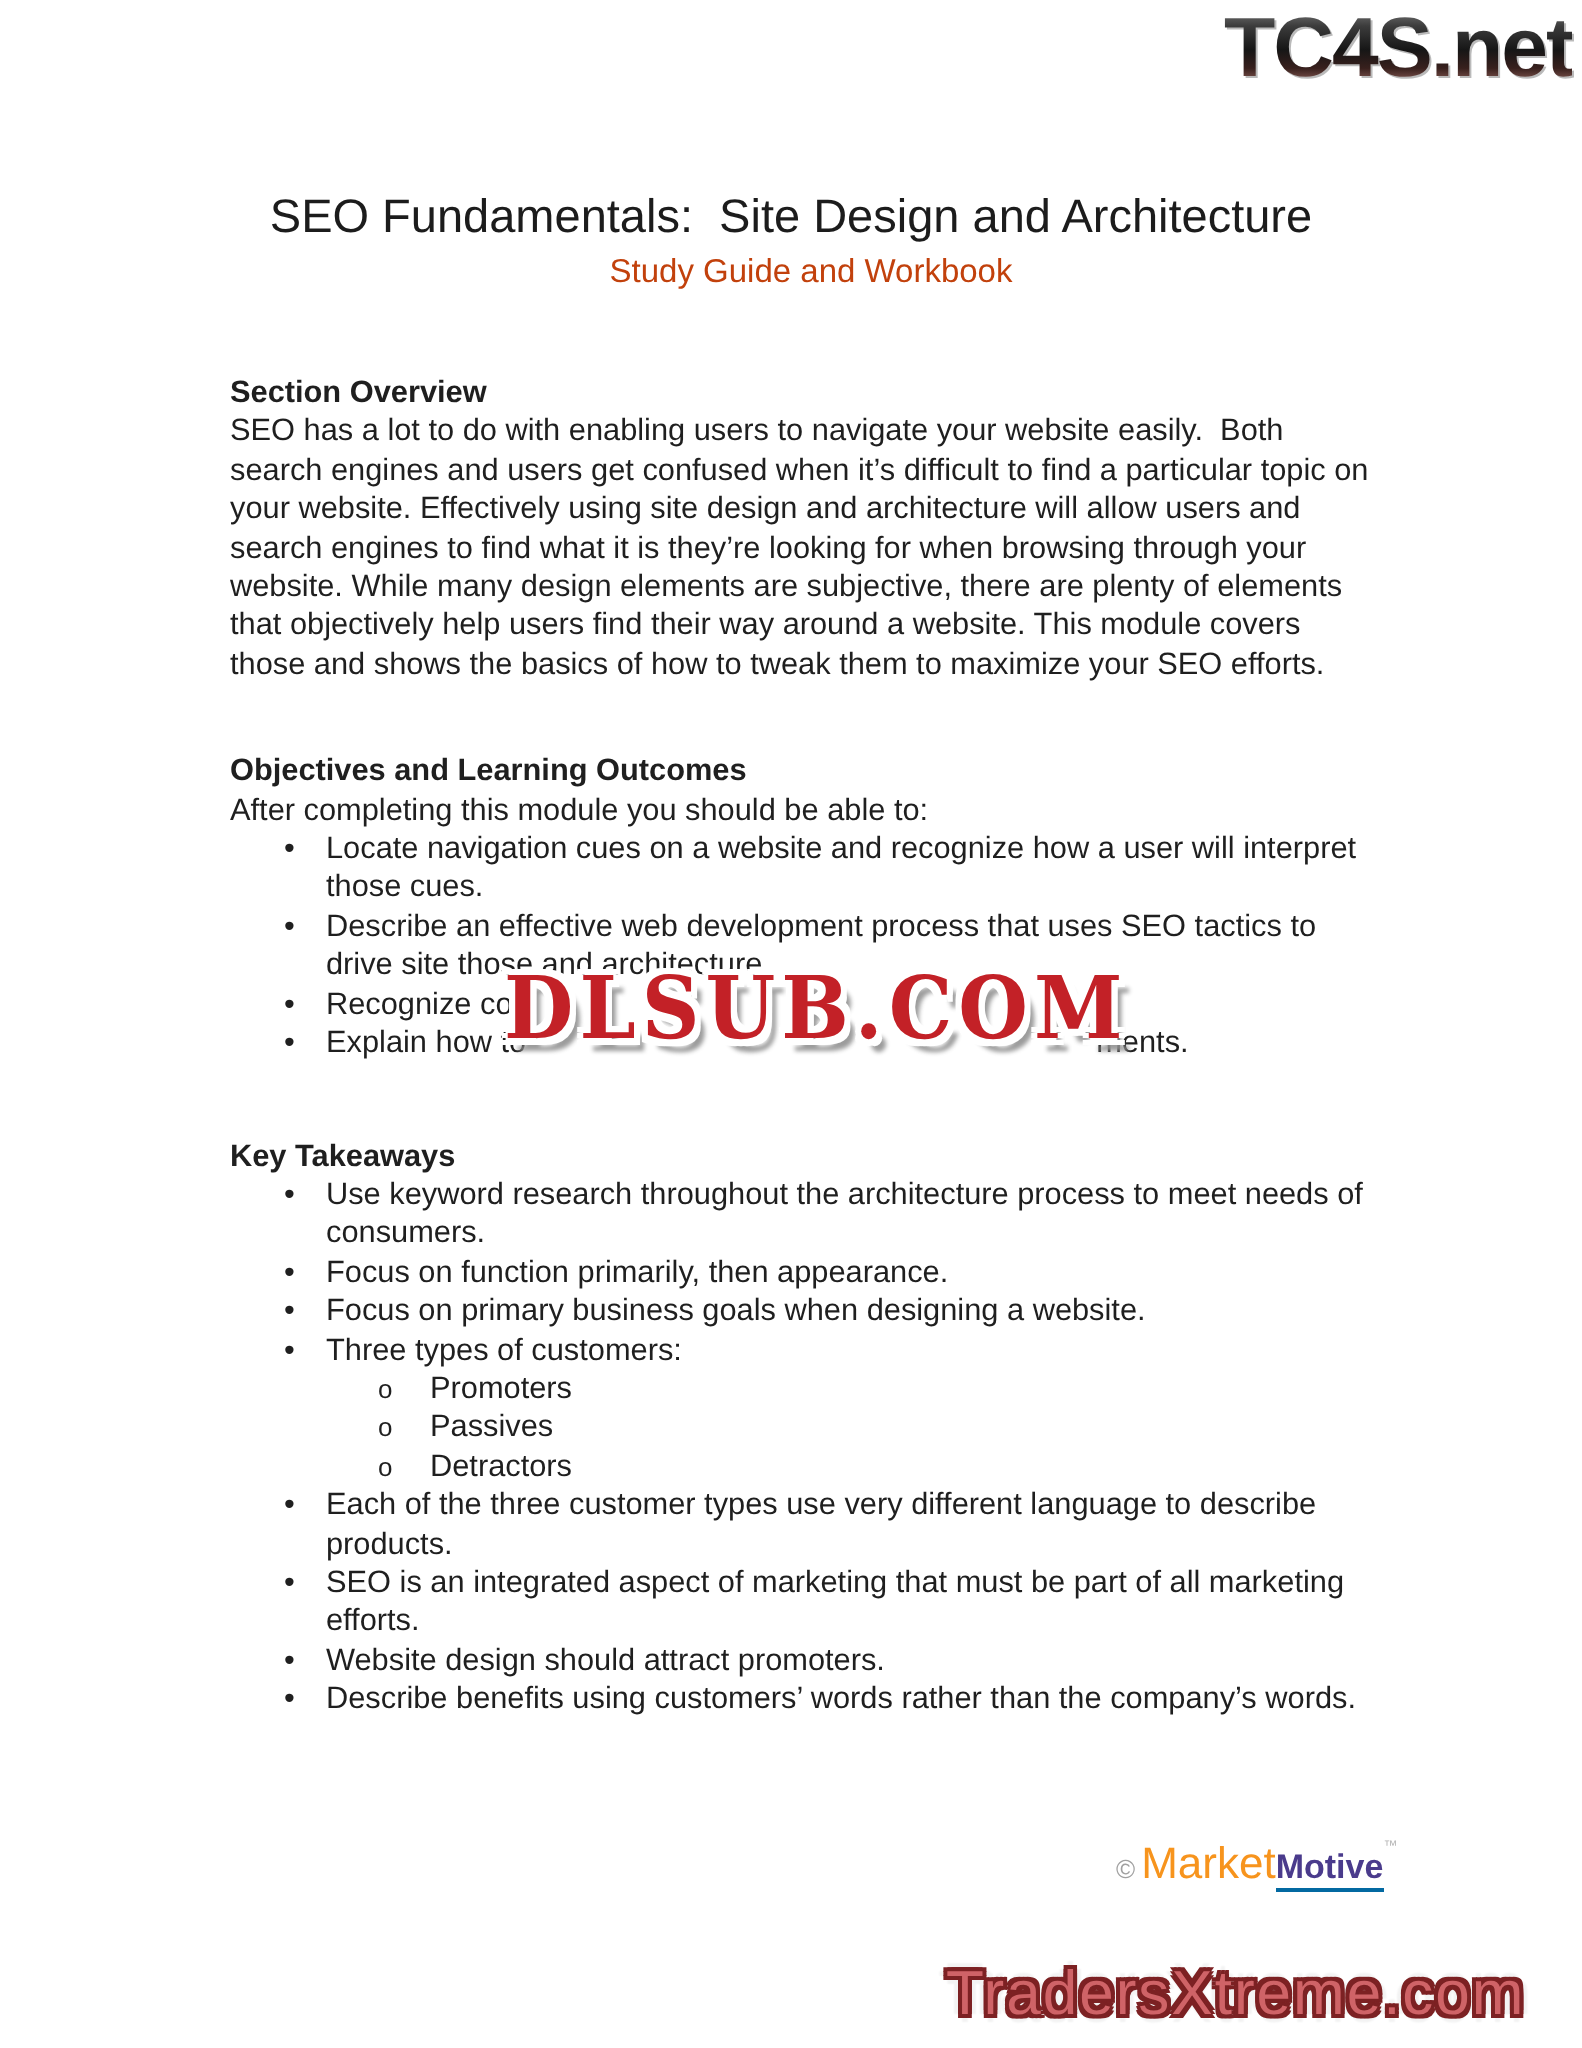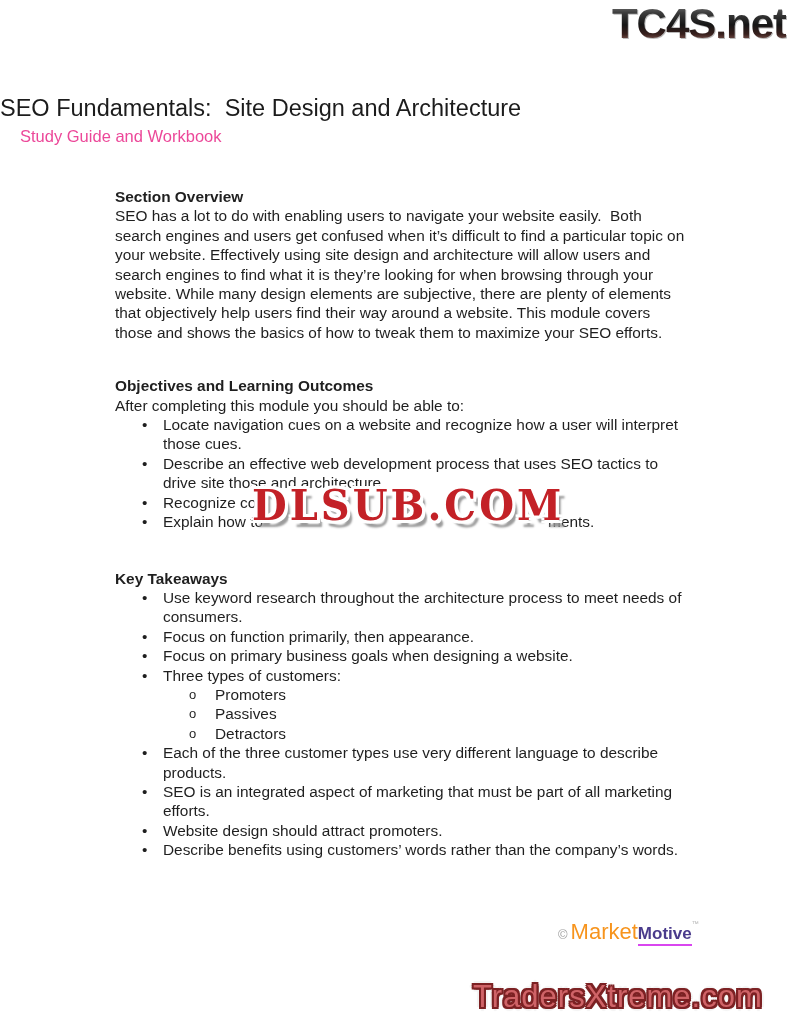--- a/index.html
+++ b/index.html
@@ -13,23 +13,23 @@
   }
   
   .logo-tc4s{
     position:absolute;top:1px;right:5px;
     font-size:42px;font-weight:bold;letter-spacing:-1px;line-height:1.1;
     background:linear-gradient(180deg,#8f8f8f 0%,#3c3c3c 26%,#161616 52%,#38201d 72%,#8a5d56 88%,#b68a81 100%);
     -webkit-background-clip:text;background-clip:text;color:transparent;
     filter:drop-shadow(1px 1px 0 rgba(130,130,130,0.55));
   }
   
-  .title-block{position:absolute;top:94px;left:0;width:100%;}
+  .title-block{position:absolute;top:94px;left:0;width:100%;text-align:center;}
   .doc-title{font-size:23.5px;line-height:28px;white-space:pre-wrap;color:#1c1c1c;}
-  .doc-subtitle{font-size:16.5px;line-height:22px;margin-top:3px;color:#ec4899;margin-left:20px;}
+  .doc-subtitle{font-size:16.5px;line-height:22px;margin-top:3px;color:#c2410c;margin-left:20px;}
   
   .content{
     position:absolute;left:115px;top:187px;width:572px;
     font-size:15.4px;line-height:19.4px;
   }
   .heading{font-weight:bold;}
   .heading.objectives{margin-top:34px;}
   .heading.takeaways{margin-top:37px;}
   .para{white-space:pre-wrap;}
   .bullet{display:flex;align-items:flex-start;}
@@ -46,21 +46,21 @@
     transform:scaleY(1.08);
     text-shadow:
       -3px -3px 0 #ffffff, 3px -3px 0 #ffffff, -3px 3px 0 #ffffff, 3px 3px 0 #ffffff,
       -3px 0 0 #ffffff, 3px 0 0 #ffffff, 0 -3px 0 #ffffff, 0 3px 0 #ffffff,
       5px 6px 2px rgba(145,145,145,0.9);
   }
   
   .mm{position:absolute;left:558px;top:919px;display:flex;align-items:baseline;white-space:nowrap;}
   .mm-copy{color:#a0a0a0;font-size:13px;margin-right:3px;}
   .mm-market{color:#f7941d;font-size:22px;}
-  .mm-motive{color:#4a3b8c;font-size:17px;font-weight:bold;border-bottom:2px solid #d946ef;}
+  .mm-motive{color:#4a3b8c;font-size:17px;font-weight:bold;border-bottom:2px solid #0369a1;}
   .mm-tm{color:#b5b5b5;font-size:7px;align-self:flex-start;margin-top:1px;}
   
   .wm-traders{
     position:absolute;left:473px;top:980px;
     font-weight:normal;font-size:31px;letter-spacing:1px;line-height:1.1;
     color:#cf6367;
     text-shadow:
       -2px -2px 0 #7c2123, 2px -2px 0 #7c2123, -2px 2px 0 #7c2123, 2px 2px 0 #7c2123,
       -2px 0 0 #7c2123, 2px 0 0 #7c2123, 0 -2px 0 #7c2123, 0 2px 0 #7c2123,
       -4px 0 1px #f3f3f3, 4px 0 1px #f3f3f3, 0 4px 1px #f3f3f3, 0 -4px 1px #f3f3f3;

